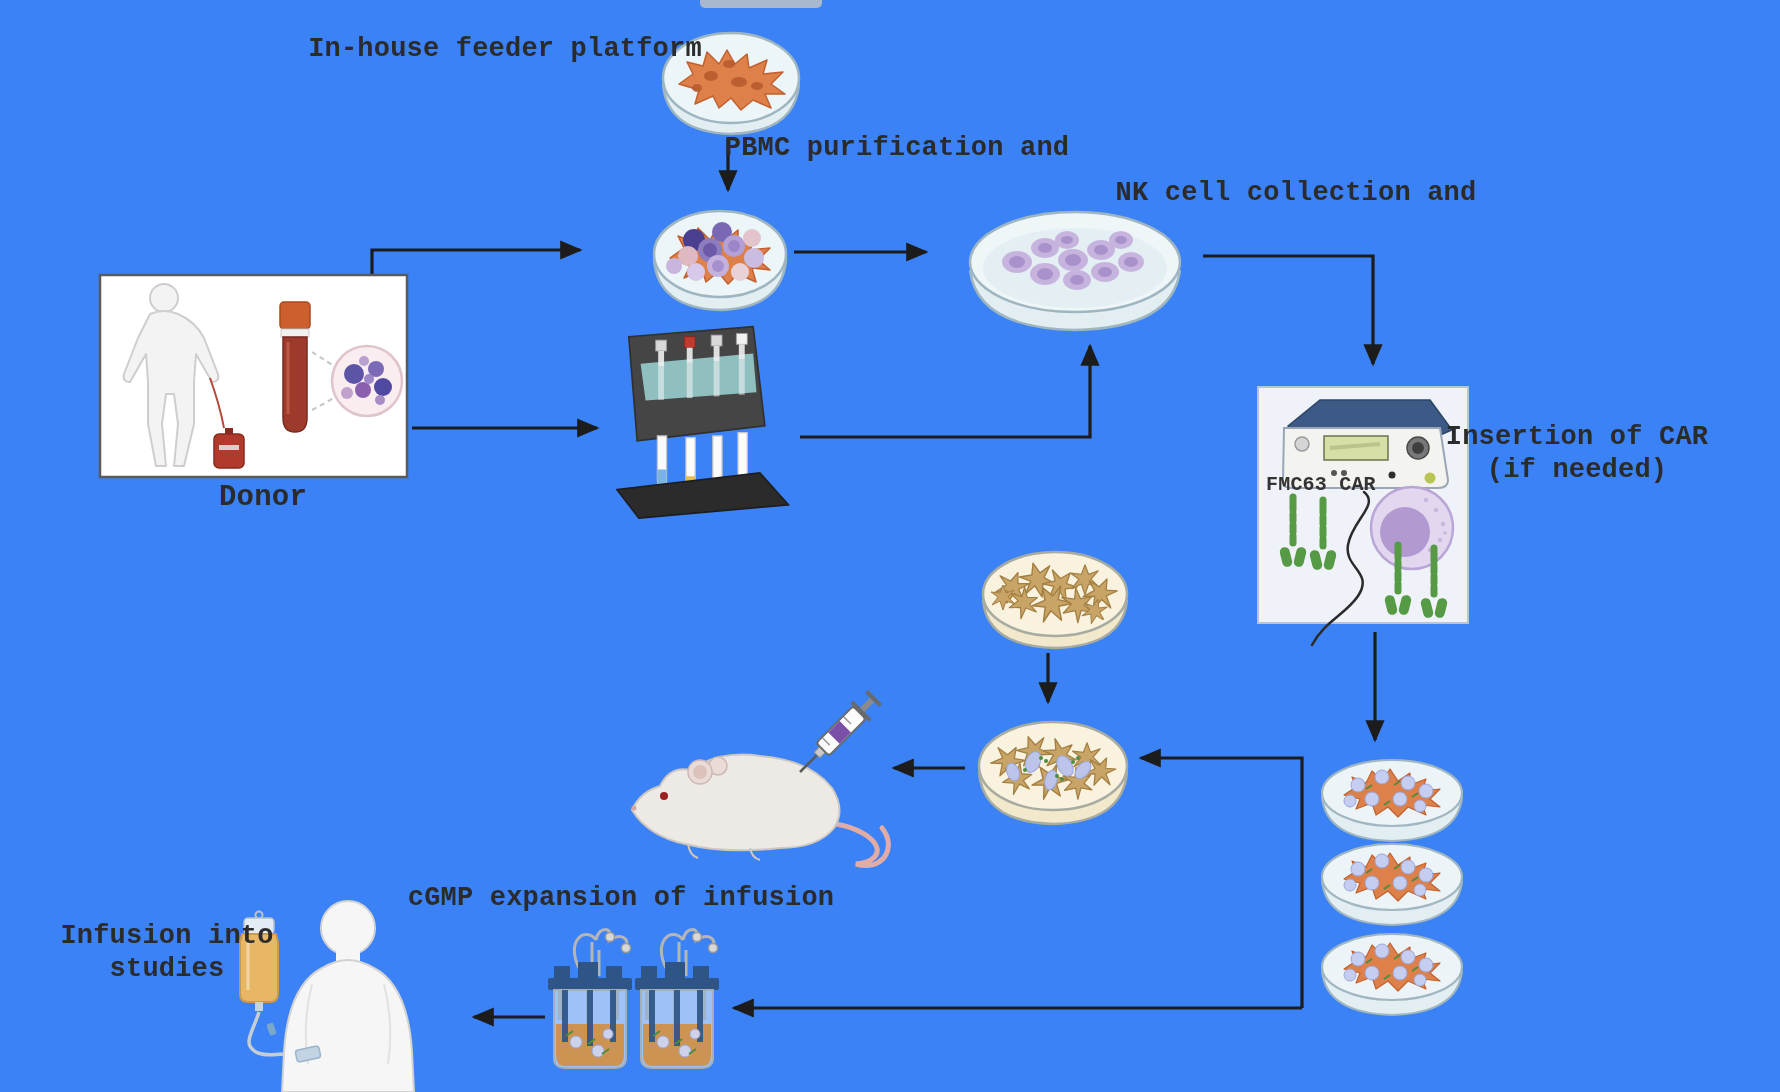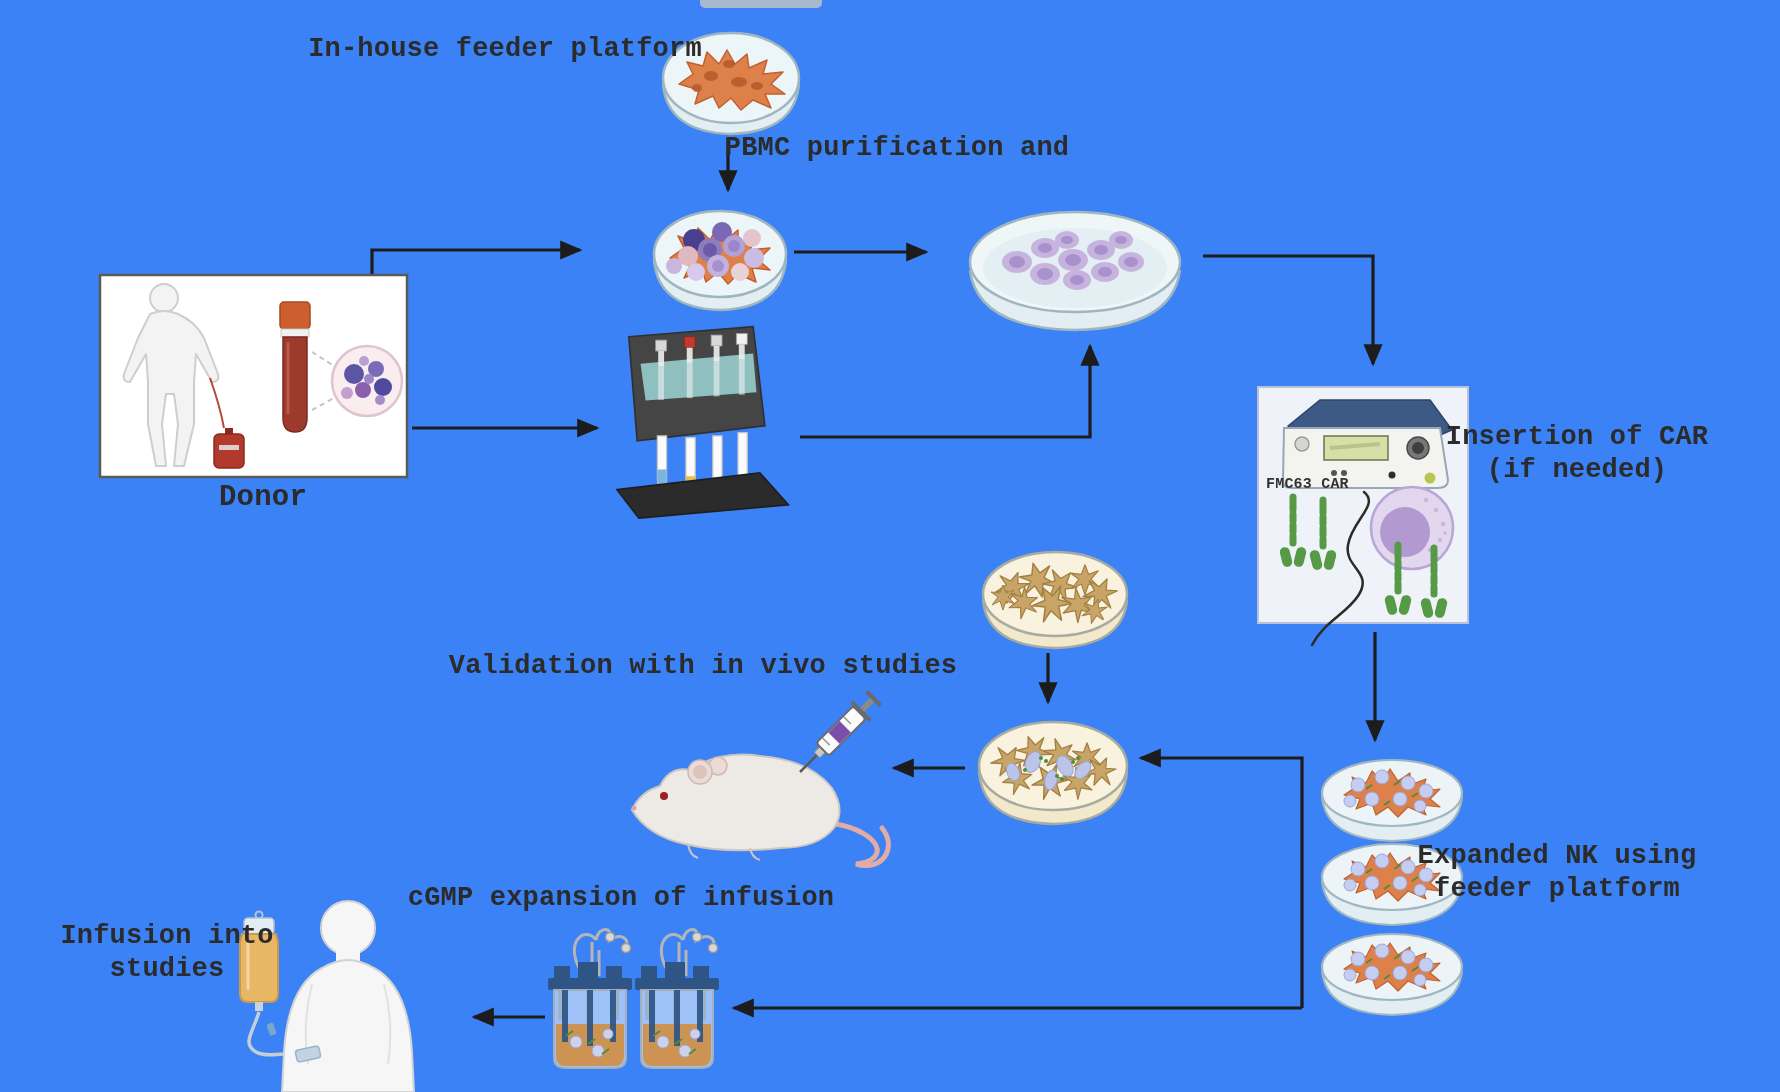--- a/index.html
+++ b/index.html
@@ -7,21 +7,21 @@
     position:relative;width:1780px;height:1092px;overflow:hidden;background:#3b82f6;
     font-family:Liberation Mono, monospace;
   }
   #gfx{position:absolute;left:0;top:0;}
   .lbl{
     position:absolute;transform:translateX(-50%);text-align:center;
     font-size:27px;line-height:33px;font-weight:600;color:#2b2b2b;
     letter-spacing:0.2px;white-space:nowrap;z-index:5;
   }
   .lbl.big{font-size:29px;}
-  .lbl.small{transform:none;text-align:left;font-size:15px;line-height:16px;font-weight:700;color:#333;}
+  .lbl.small{transform:none;text-align:left;font-size:20px;line-height:16px;font-weight:700;color:#333;}
 </style>
 </head>
 <body>
 
 <div id="canvas">
 
 <svg id="gfx" width="1780" height="1092" viewBox="0 0 1780 1092">
   <defs>
     <marker id="ah" markerWidth="7.5" markerHeight="6.5" refX="6.2" refY="3" orient="auto" markerUnits="strokeWidth">
       <path d="M0,0 L7,3 L0,6 Z" fill="#1c1c1c"></path>
@@ -388,38 +388,34 @@
   </g>
 </svg>
 
 <div class="lbl" style="left:505px;top:33px;">In-house feeder platform</div>
 
 <div class="lbl" style="left:897px;top:132px;">
   <div>PBMC purification and</div>
 </div>
 
 <div class="lbl" style="left:1296px;top:177px;">
+  <div>NK cell collection and</div>
 </div>
 
 <div class="lbl big" style="left:263px;top:481px;">Donor</div>
 
 
 <div class="lbl" style="left:1577px;top:421px;">
   <div>Insertion of CAR</div>
   <div>(if needed)</div>
 </div>
 
 <div class="lbl small" style="left:1266px;top:477px;">FMC63 CAR</div>
 
-<div class="lbl" style="left:703px;top:650px;">Validation with in vivo studies</div>
-
-<div class="lbl" style="left:1557px;top:840px;">
-  <div>Expanded NK using</div>
-  <div>feeder platform</div>
-</div>
+
 
 <div class="lbl" style="left:621px;top:882px;">cGMP expansion of infusion</div>
 
 <div class="lbl" style="left:167px;top:920px;">
   <div>Infusion into</div>
   <div>studies</div>
 </div>
 
 </div>
 

